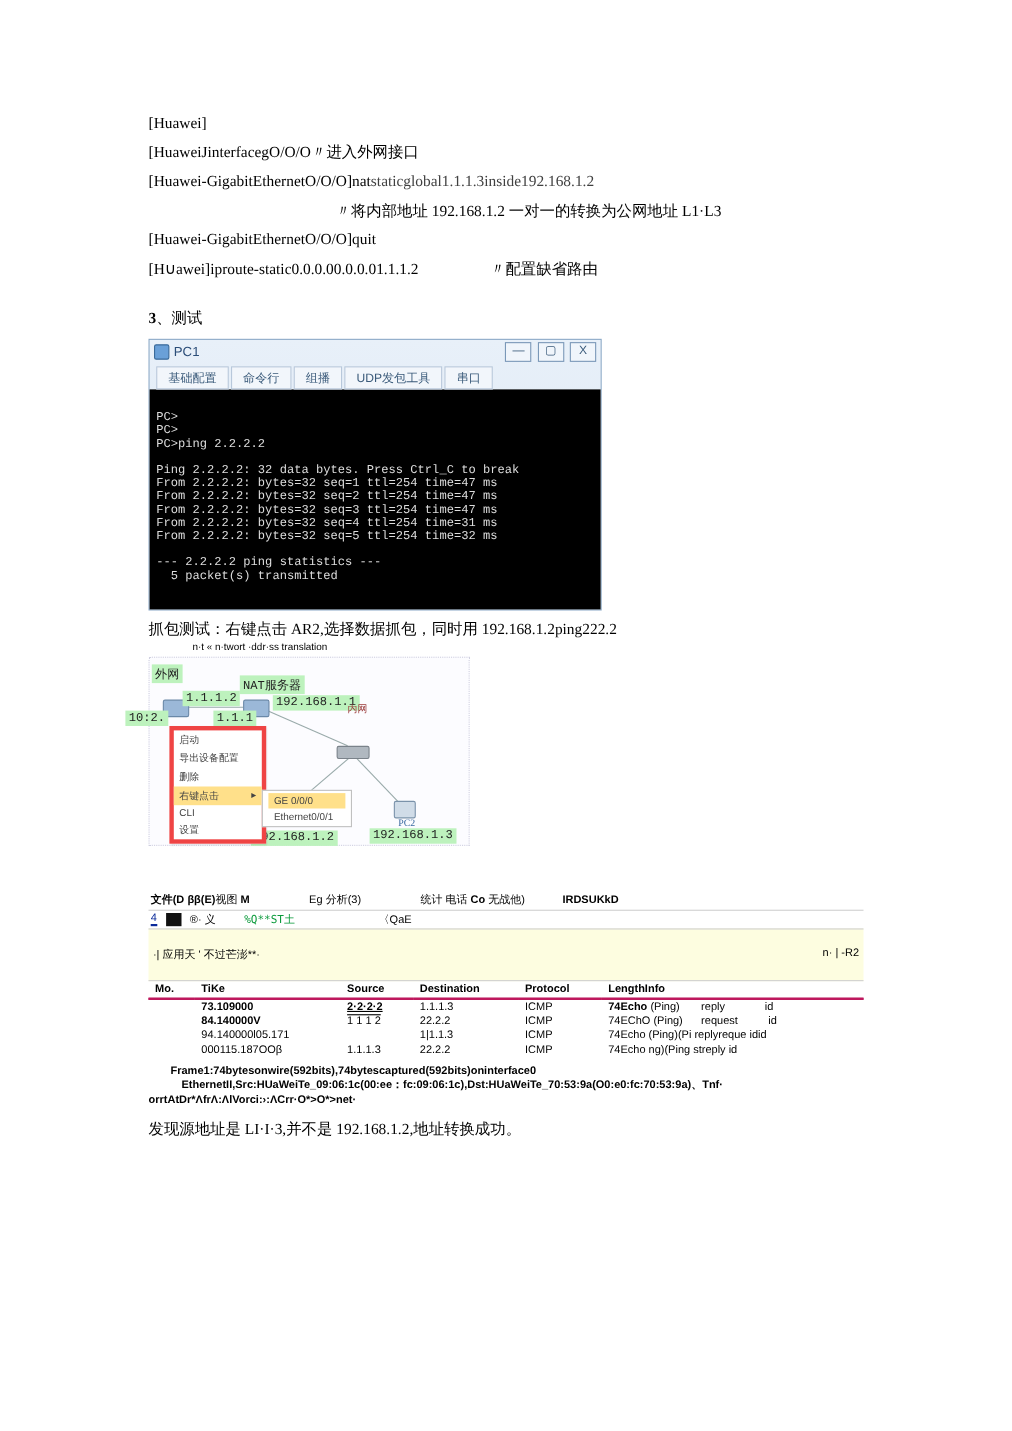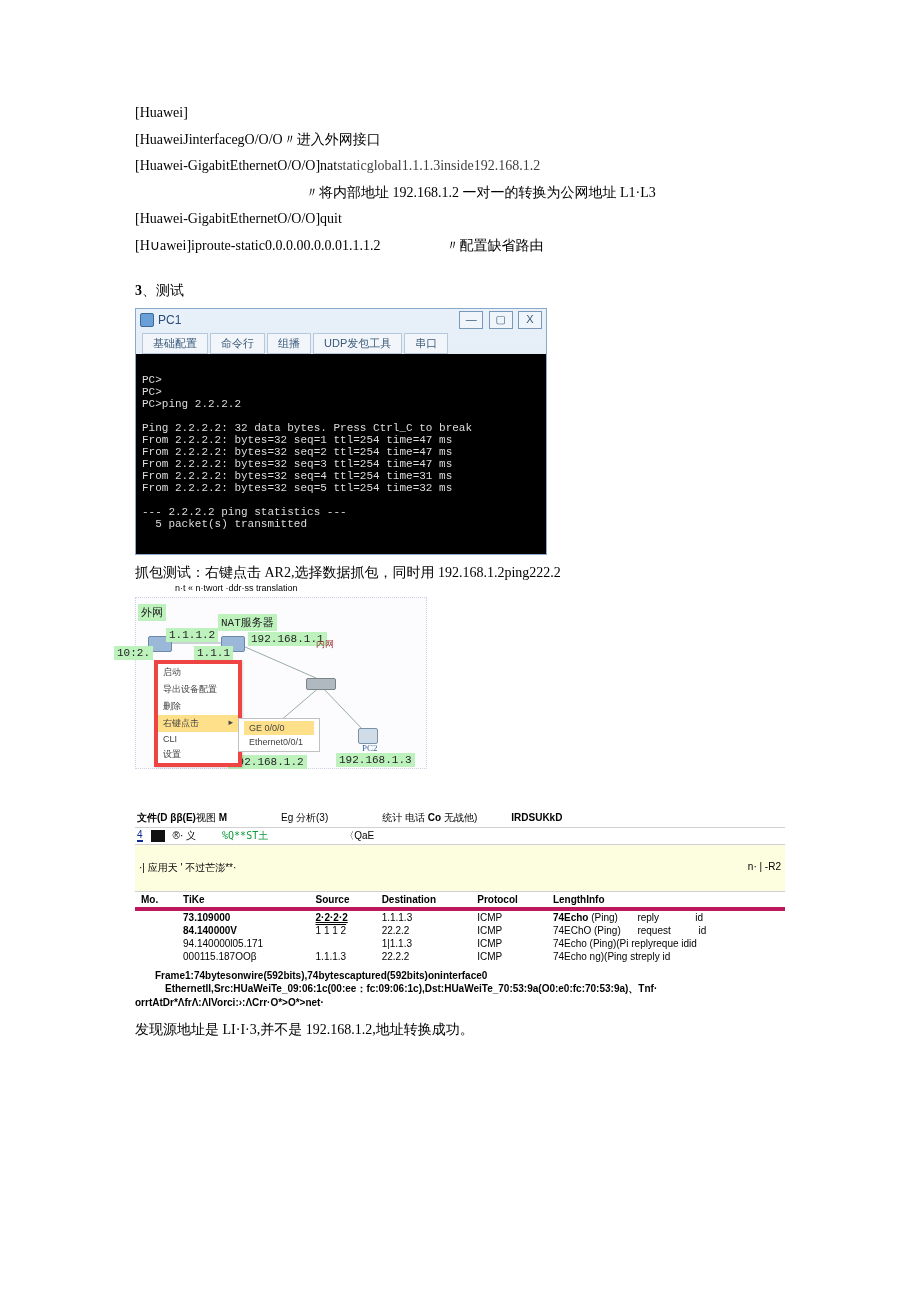--- a/index.html
+++ b/index.html
@@ -160,21 +160,21 @@
   }
   .ws-table {
     width: 100%;
     border-collapse: collapse;
     font-size: 10px;
   }
   .ws-table th {
     text-align: left;
     font-weight: bold;
     padding: 2px 6px;
-    border-bottom: 4px solid #be185d;
+    border-bottom: 2px solid #be185d;
   }
   .ws-table td {
     padding: 1px 6px;
     white-space: nowrap;
   }
   .ws-table .u { text-decoration: underline; }
   .ws-detail {
     font-size: 10px;
     padding: 6px 20px 2px 20px;
     line-height: 1.35;

